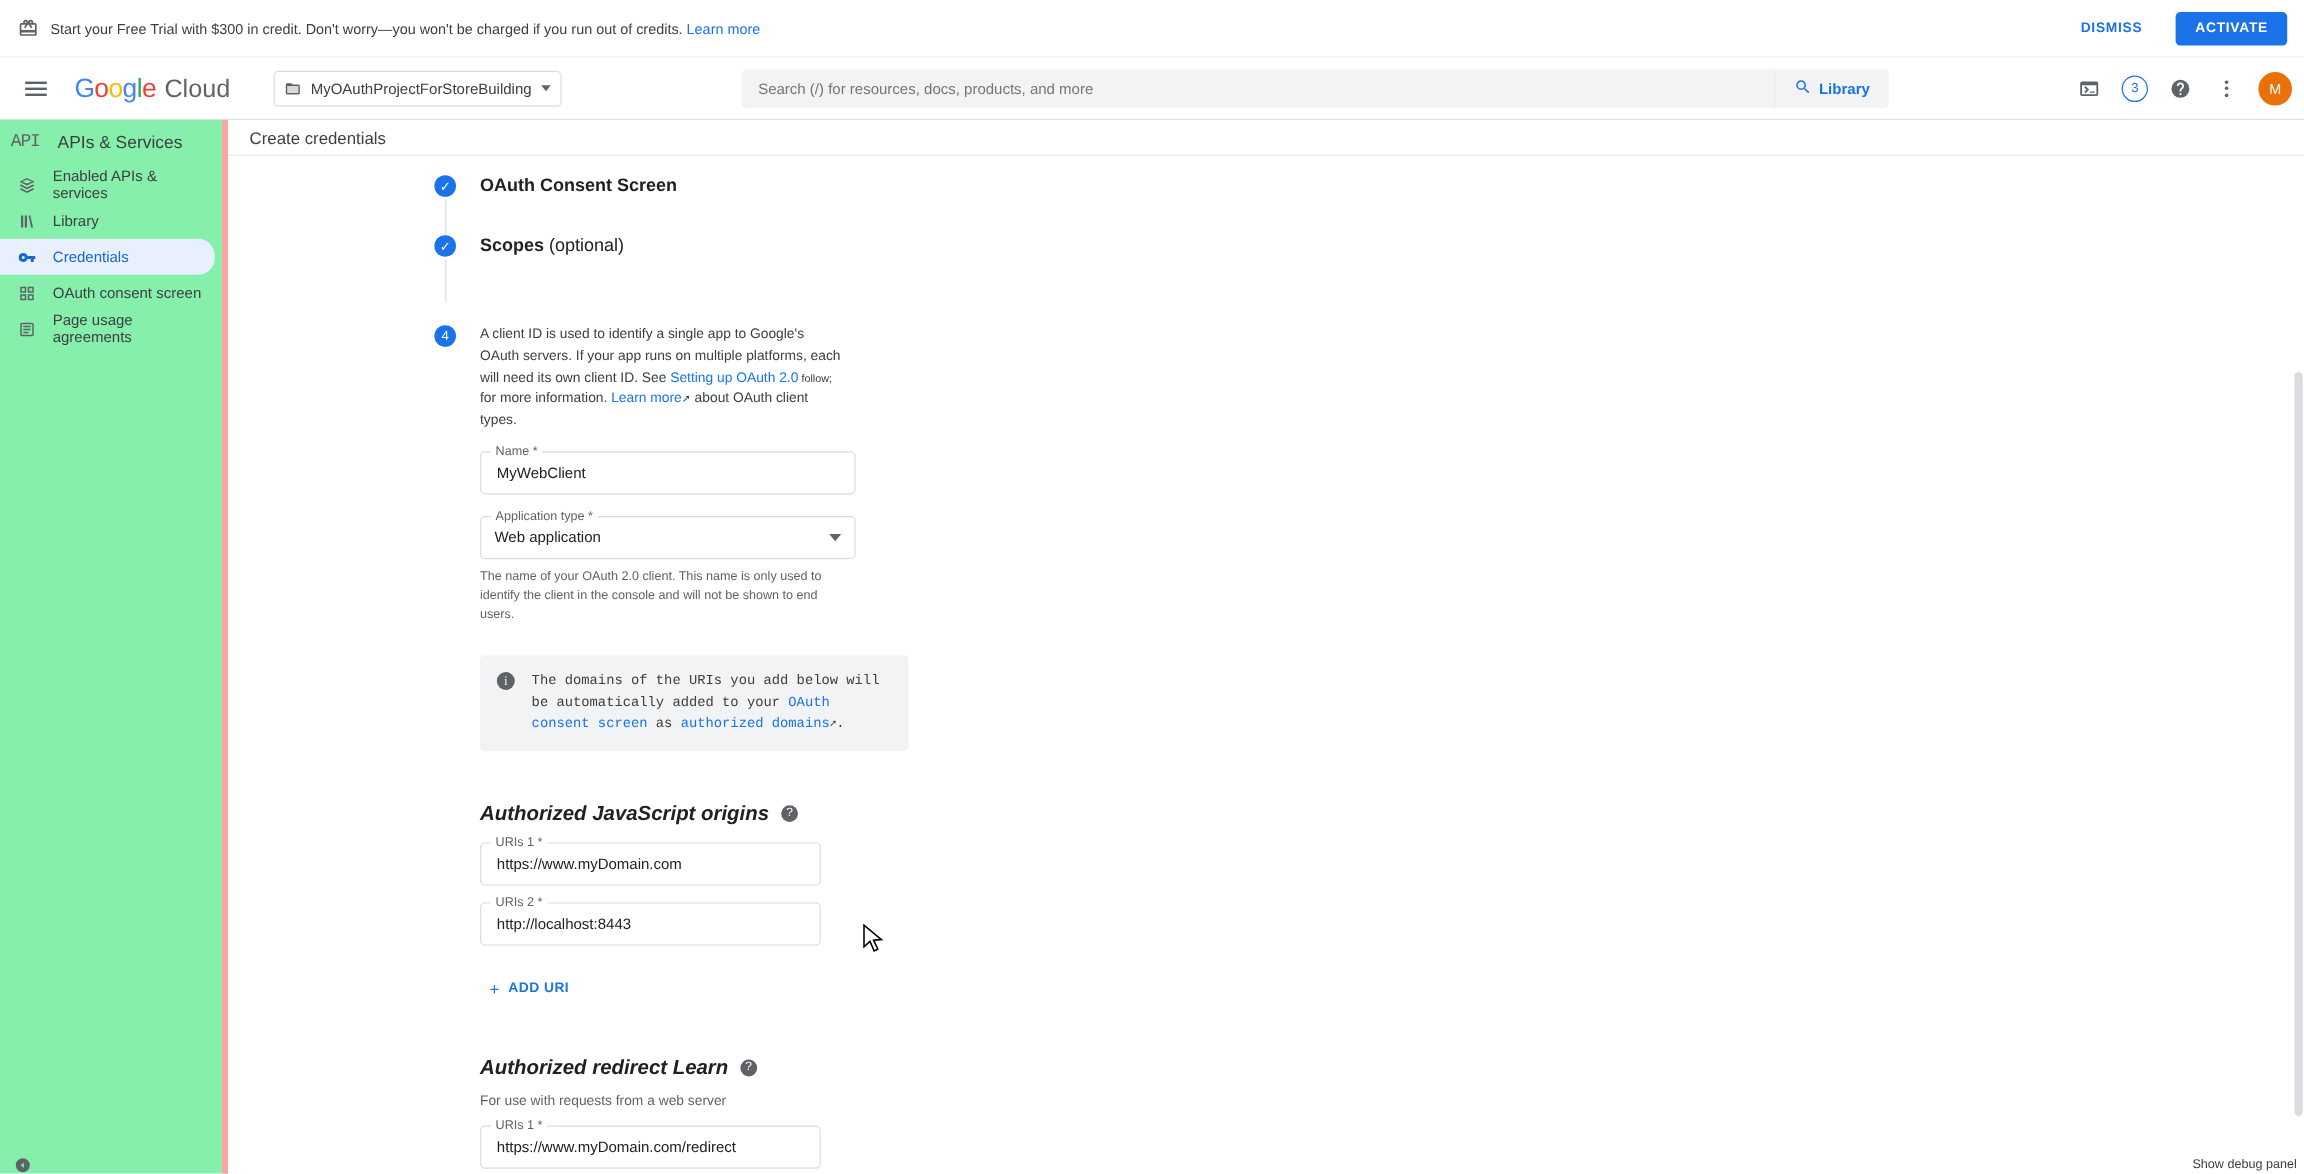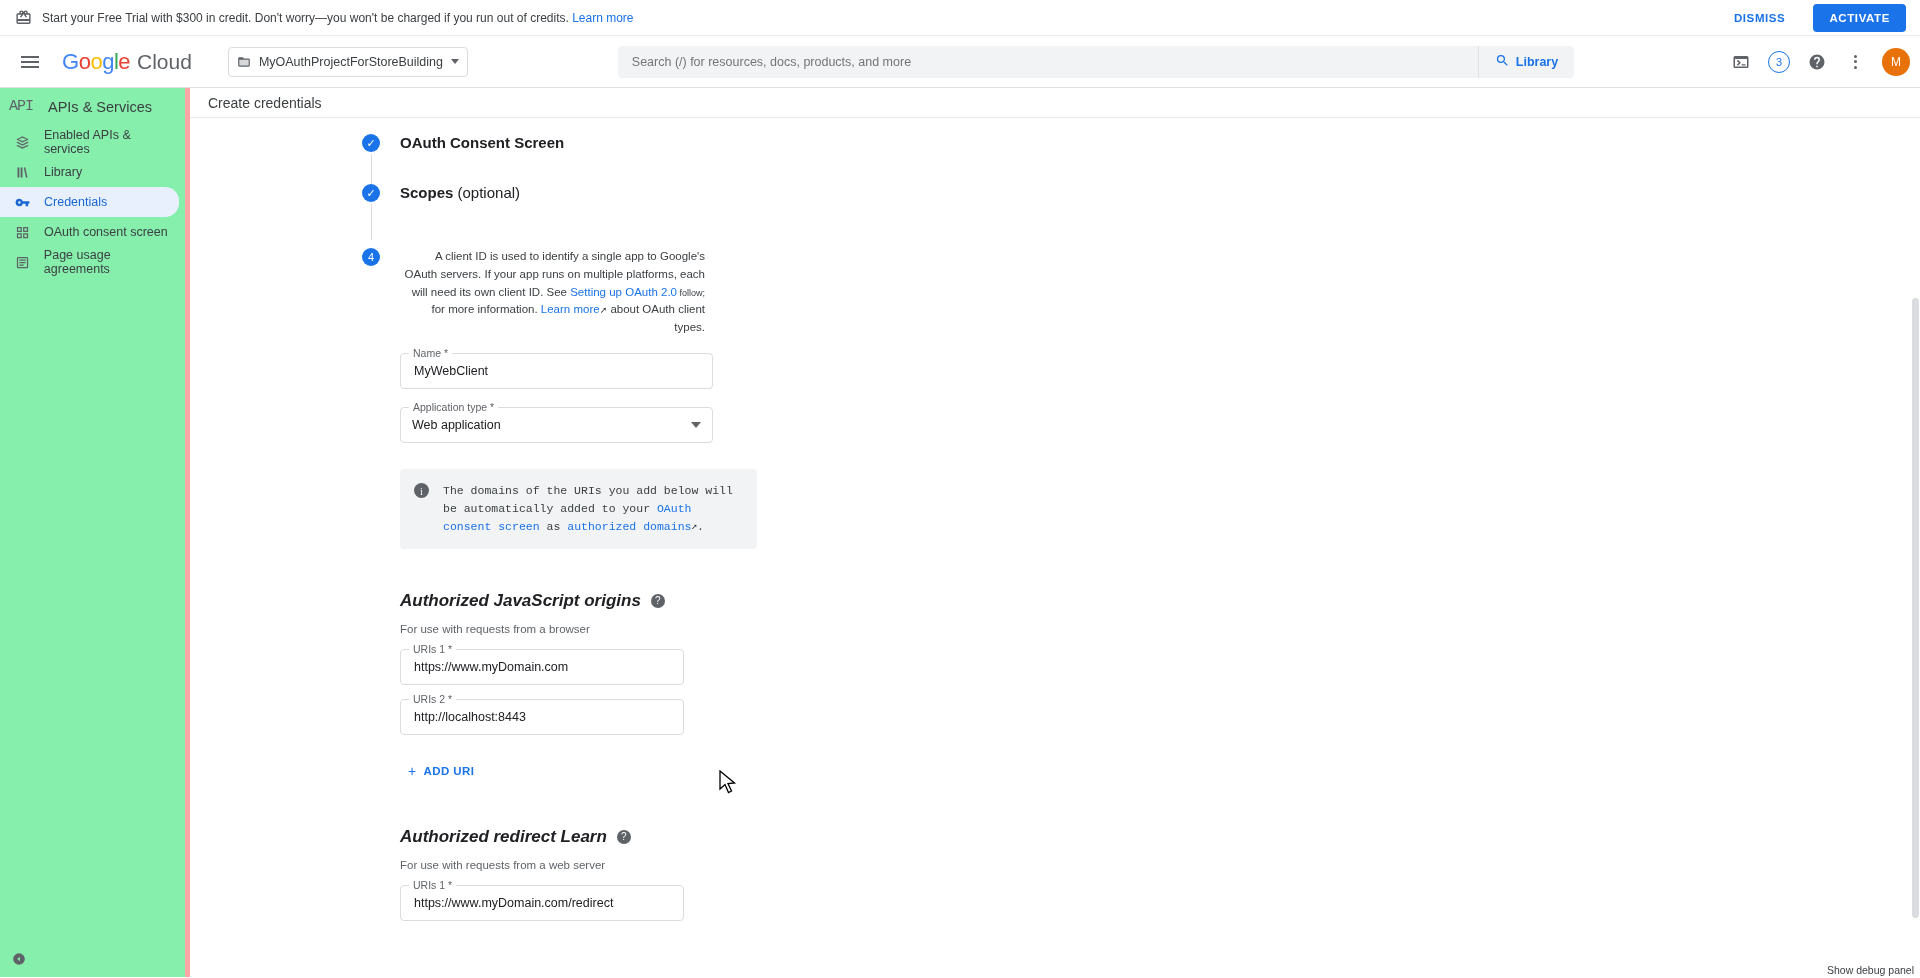--- a/index.html
+++ b/index.html
@@ -10,21 +10,21 @@
     background: #fff;
     overflow: hidden;
     font-size: 13px;
     color: #202124;
   }
   .app { position: relative; width: 1920px; height: 978px; }
 
   
   .trial-banner {
     display: flex; align-items: center;
-    height: 36px;
+    height: 48px;
     background: #fff;
     border-bottom: 1px solid #e8eaed;
     padding: 0 14px;
     gap: 10px;
   }
   .trial-banner .gift-icon {
     width: 18px; height: 18px;
     display: inline-flex; align-items: center; justify-content: center;
     color: #5f6368;
   }
@@ -187,21 +187,21 @@
     font-size: 11px;
   }
   .step-line {
     position: absolute; left: -29.5px; top: 20px; bottom: -6px;
     width: 1px; background: #dadce0;
   }
   .step-title { font-size: 15px; font-weight: bold; color: #202124; line-height: 18px; }
   .step-title .muted { font-weight: normal; }
   .step-spacer { height: 32px; }
 
-  .desc { font-size: 11.5px; color: #3c4043; line-height: 1.55; max-width: 305px; margin-top: 14px; text-align: right; }
+  .desc { font-size: 11.5px; color: #3c4043; line-height: 1.55; max-width: 305px; margin-top: 25px; }
   .desc a { color: #1a73e8; text-decoration: none; }
   .ext-icon { font-size: 9px; }
 
   
   .field {
     position: relative; margin-top: 18px;
     border: 1px solid #dadce0; border-radius: 4px;
     height: 36px; display: flex; align-items: center;
     padding: 0 11px; background: #fff;
   }
@@ -452,35 +452,35 @@
               <span class="flabel">Name *</span>
               <input type="text" value="MyWebClient" style="">
             </div>
 
             
             <div class="field select">
               <span class="flabel">Application type *</span>
               <span class="fvalue">Web application</span>
               <span class="sel-caret"></span>
             </div>
+            <div class="field-hint">The name of your OAuth 2.0 client. This name is only used to identify the client in the console and will not be shown to end users.</div>
 
             
             <div class="info-box">
               <span class="i-icon">i</span>
               <span class="i-text">
                 <span>The domains of the URIs you add below will be automatically added to your </span><a href="#">OAuth consent screen</a><span> as </span><a href="#">authorized domains</a><span class="ext-icon">➚</span><span>.</span>
               </span>
             </div>
 
             
             <div class="section-head">
               <h3>Authorized JavaScript origins</h3>
               <span class="help-icon">?</span>
             </div>
-            <div class="section-sub">For use with requests from a browser</div>
 
             <div class="field uri">
               <span class="flabel">URIs 1 *</span>
               <input type="text" value="https://www.myDomain.com" style="">
             </div>
             <div class="field uri">
               <span class="flabel">URIs 2 *</span>
               <input type="text" value="http://localhost:8443" style="">
             </div>
             <button class="add-uri-btn">

